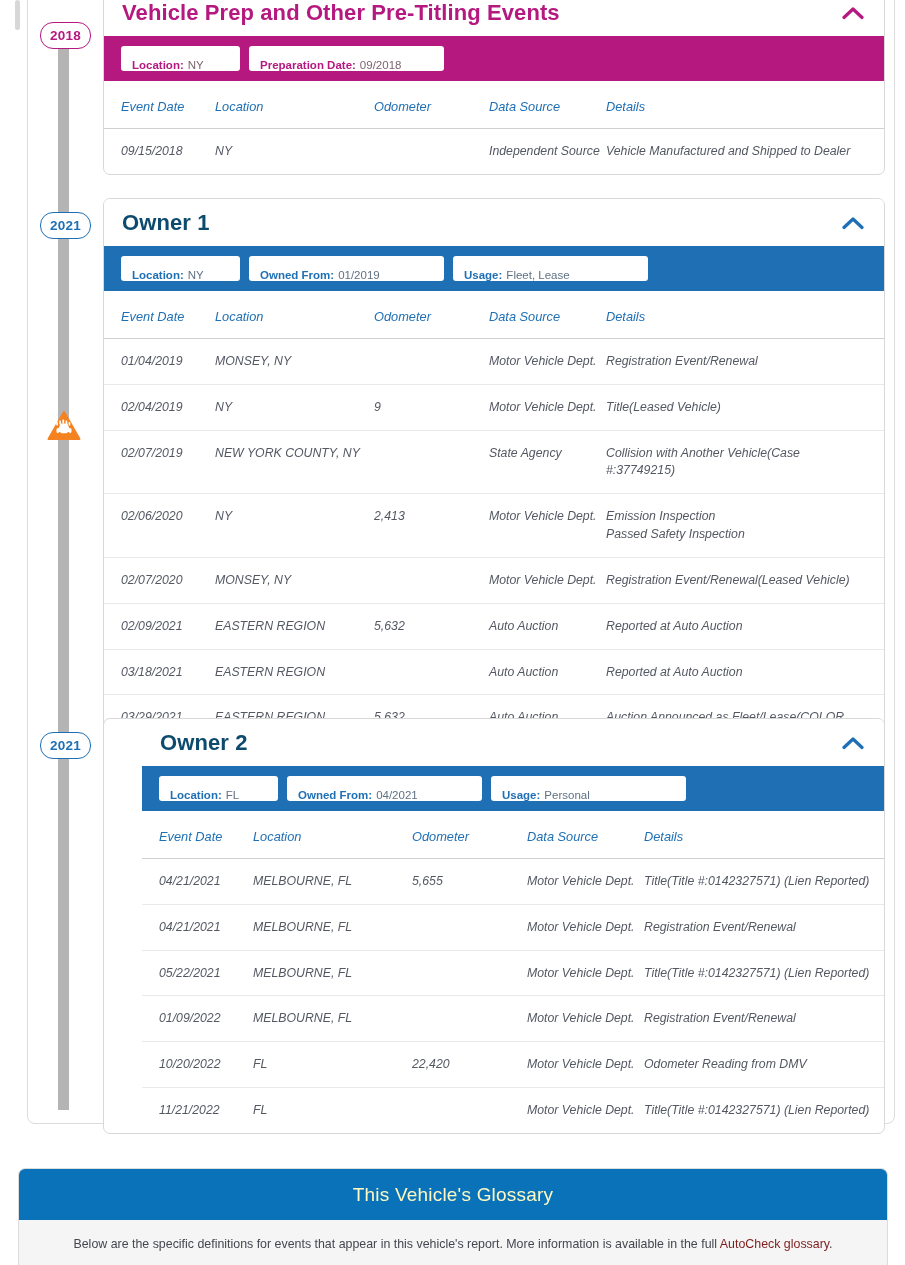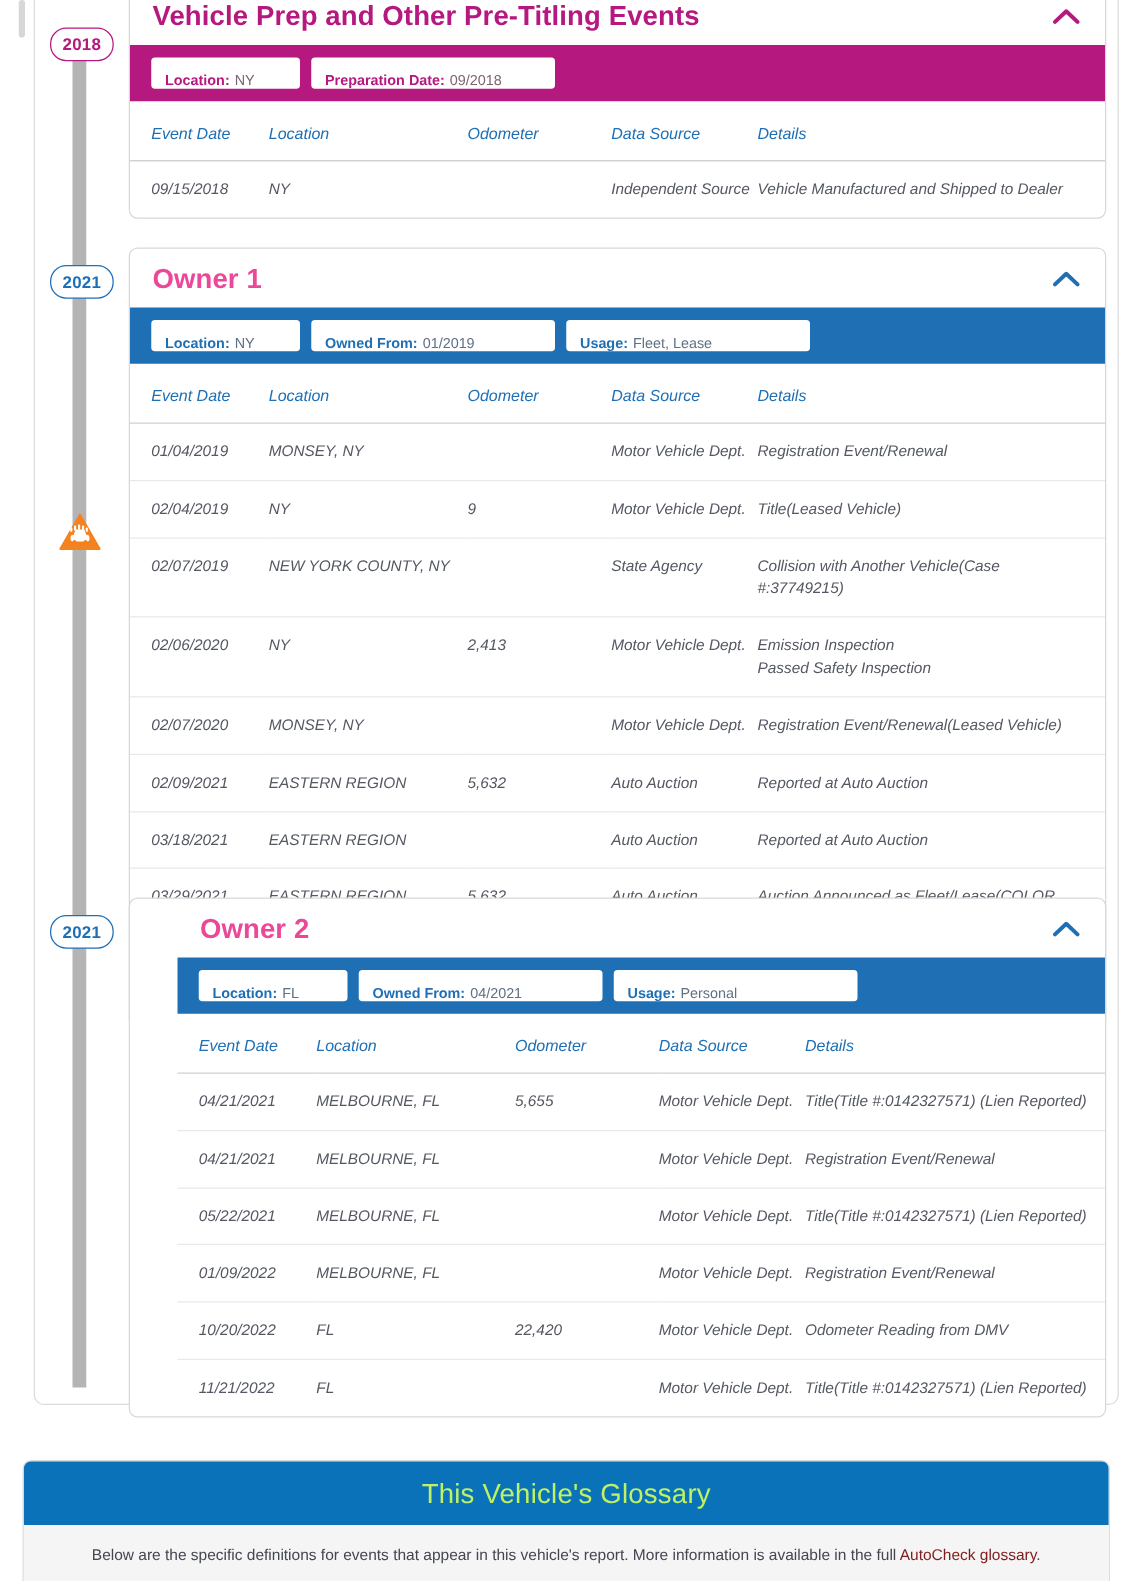--- a/index.html
+++ b/index.html
@@ -87,21 +87,21 @@
     justify-content: space-between;
     padding: 0 18px 0 18px;
     background: #ffffff;
   }
   .section-title {
     font-size: 22px;
     font-weight: 700;
     letter-spacing: .1px;
   }
   .section-title.magenta { color: #b5187f; }
-  .section-title.blue    { color: #ec4899; }
+  .section-title.blue    { color: #0c4a6e; }
 
   .chevron-btn {
     width: 26px; height: 26px;
     display: flex; align-items: center; justify-content: center;
     background: none; border: none; cursor: pointer;
     padding: 0;
   }
 
   
   .attr-band {
@@ -177,22 +177,22 @@
     border-radius: 7px;
     overflow: hidden;
     border: 1px solid #dcdcdc;
   }
   .glossary-head {
     height: 51px;
     background: #0a72b9;
     display: flex;
     align-items: center;
     justify-content: center;
-    color: #bef264;
-    font-size: 22px;
+    color: #fef9c3;
+    font-size: 19px;
     font-weight: 400;
     letter-spacing: .2px;
   }
   .glossary-body {
     background: #f5f5f5;
     padding: 17px 20px 22px 20px;
     text-align: center;
     font-size: 12.4px;
     color: #444750;
   }

